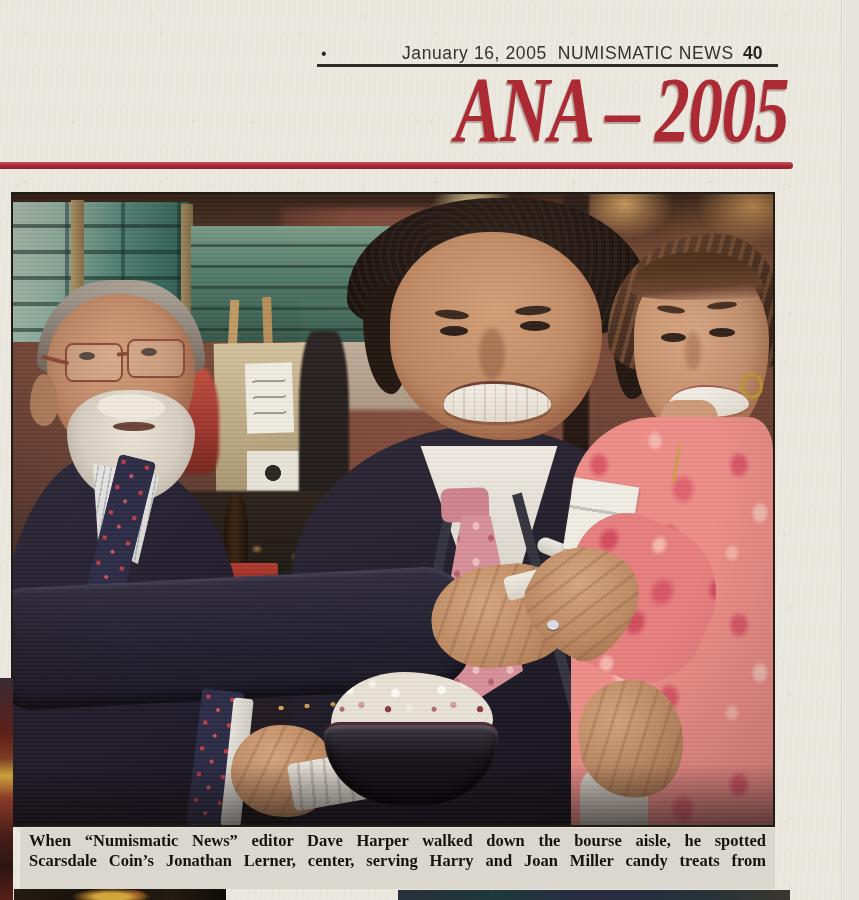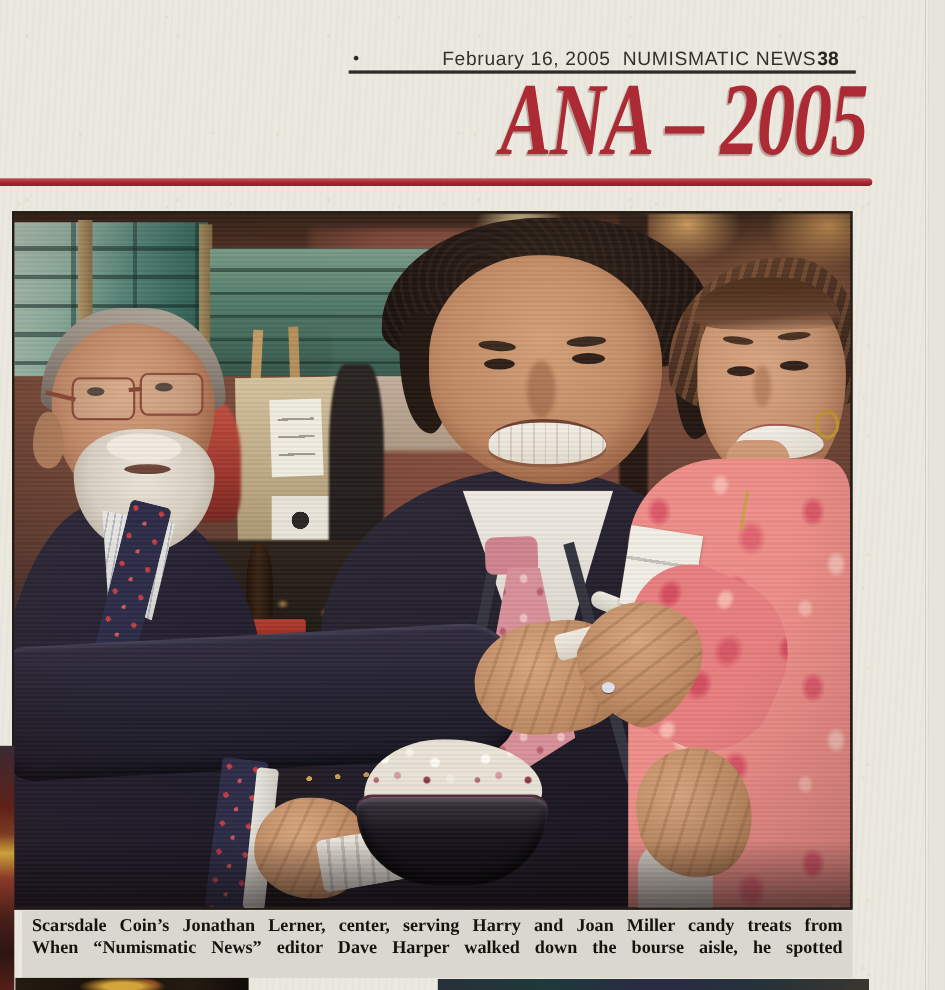--- a/index.html
+++ b/index.html
@@ -285,22 +285,22 @@
     background:linear-gradient(180deg,#3a2a33 0%,#5e2019 25%,#7a3a22 36%,#caa23a 44%,#8a3a28 54%,#4a1f1a 70%,#2c1512 85%,#571f19 100%);}
 </style>
 </head>
 <body>
 
 <div class="abs right-strip"></div>
 <div class="abs fold-line"></div>
 
 <header>
   <span class="abs bullet">•</span>
-  <span class="abs dateline">February 16, 2005  NUMISMATIC NEWS</span>
-  <span class="abs pagenum">38</span>
+  <span class="abs dateline">January 16, 2005  NUMISMATIC NEWS</span>
+  <span class="abs pagenum">40</span>
   <div class="abs header-rule"></div>
 </header>
 
 <div class="abs headline">ANA – 2005</div>
 <div class="abs headline-rule"></div>
 
 <figure class="abs photo">
   <div class="s photo-bg"></div>
   <div class="s wall-mauve"></div>
   <div class="s white-boards"></div>
@@ -383,19 +383,19 @@
   <div class="s lm-candy2"></div>
   <div class="s flesh cm-hand"></div>
   <div class="s candy-pile"></div>
   <div class="s candy-yellow"></div>
   <div class="s bowl"></div>
   <div class="s bottom-shade"></div>
   <div class="s photo-grain"></div>
 </figure>
 
 <div class="abs caption">
+  <span class="cap-line j">When “Numismatic News” editor Dave Harper walked down the bourse aisle, he spotted</span>
   <span class="cap-line j">Scarsdale Coin’s Jonathan Lerner, center, serving Harry and Joan Miller candy treats from</span>
-  <span class="cap-line j">When “Numismatic News” editor Dave Harper walked down the bourse aisle, he spotted</span>
 </div>
 
 <div class="abs bs-left"></div>
 <div class="abs bs-right"></div>
 <div class="abs left-sliver"></div>
 
 </body></html>

